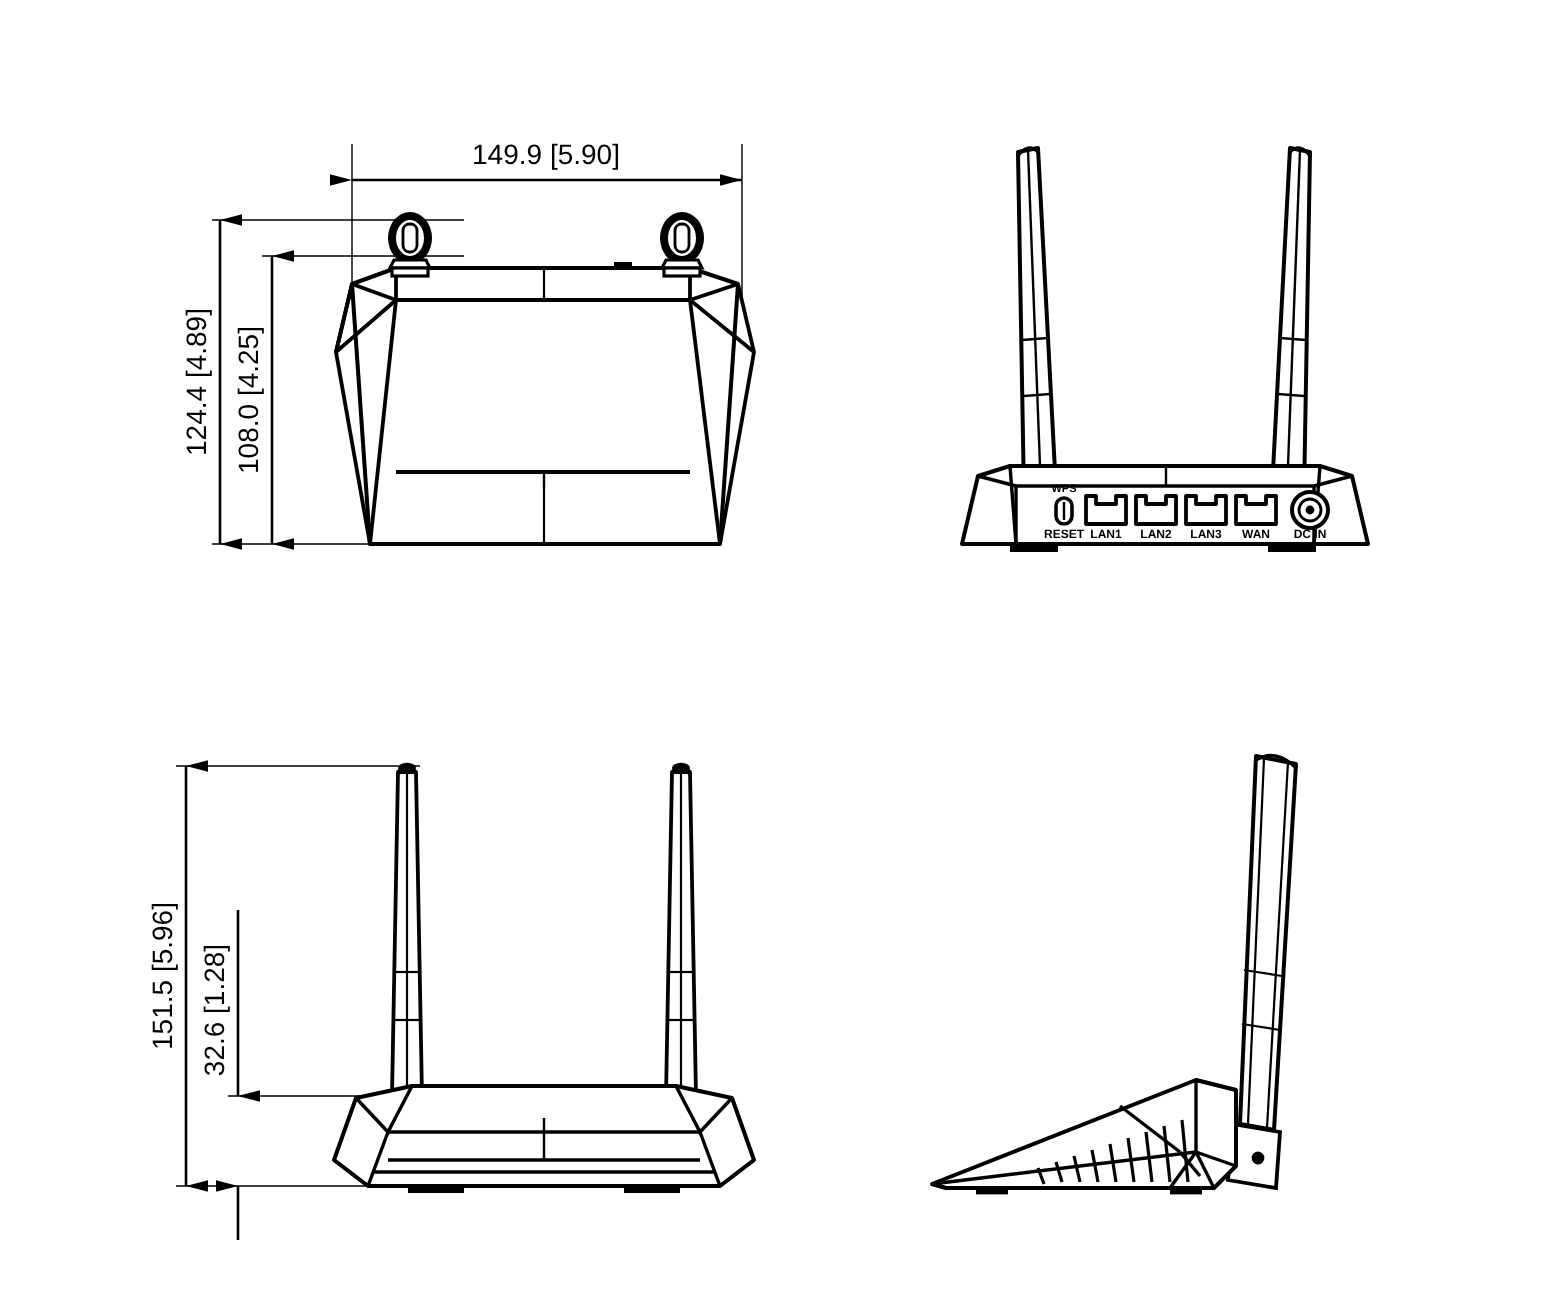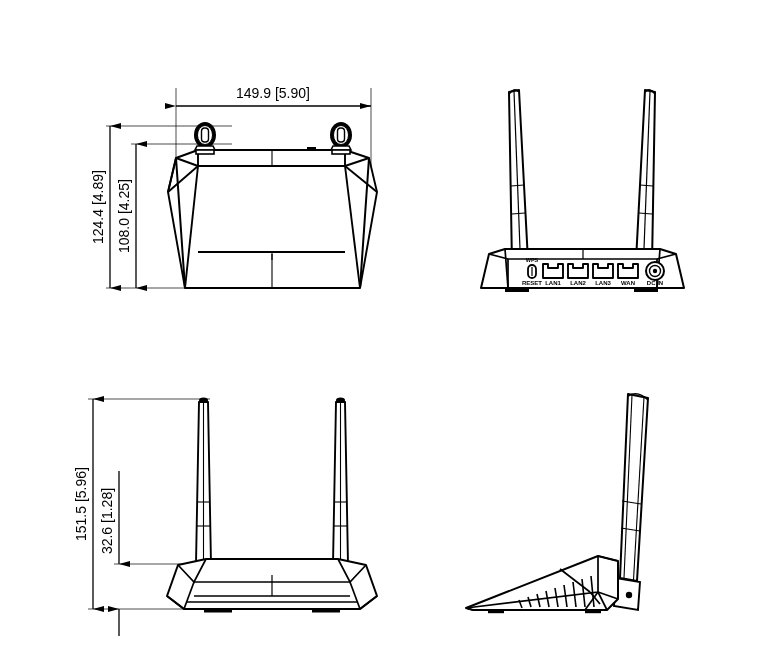--- a/index.html
+++ b/index.html
@@ -1,18 +1,18 @@
 <!DOCTYPE html>
 <html><head>
 <meta charset="utf-8">
 <style>
   html,body{margin:0;padding:0;background:#ffffff;}
   body{width:782px;height:652px;position:relative;overflow:hidden;
        font-family:"Liberation Sans", sans-serif;color:#000;}
-  #stage{position:absolute;left:0;top:16px;width:782px;height:525px;}
+  #stage{position:absolute;left:0;top:0;width:782px;height:525px;}
   svg{display:block;}
   .dimtext{font-family:"Liberation Sans", sans-serif;font-size:14px;fill:#000;letter-spacing:0px;}
   .portlabel{font-family:"Liberation Sans", sans-serif;font-weight:bold;fill:#000;}
 </style>
 </head>
 <body>
 
 <div id="stage">
 <svg width="782" height="652" viewBox="0 0 782 652" xmlns="http://www.w3.org/2000/svg">
 

